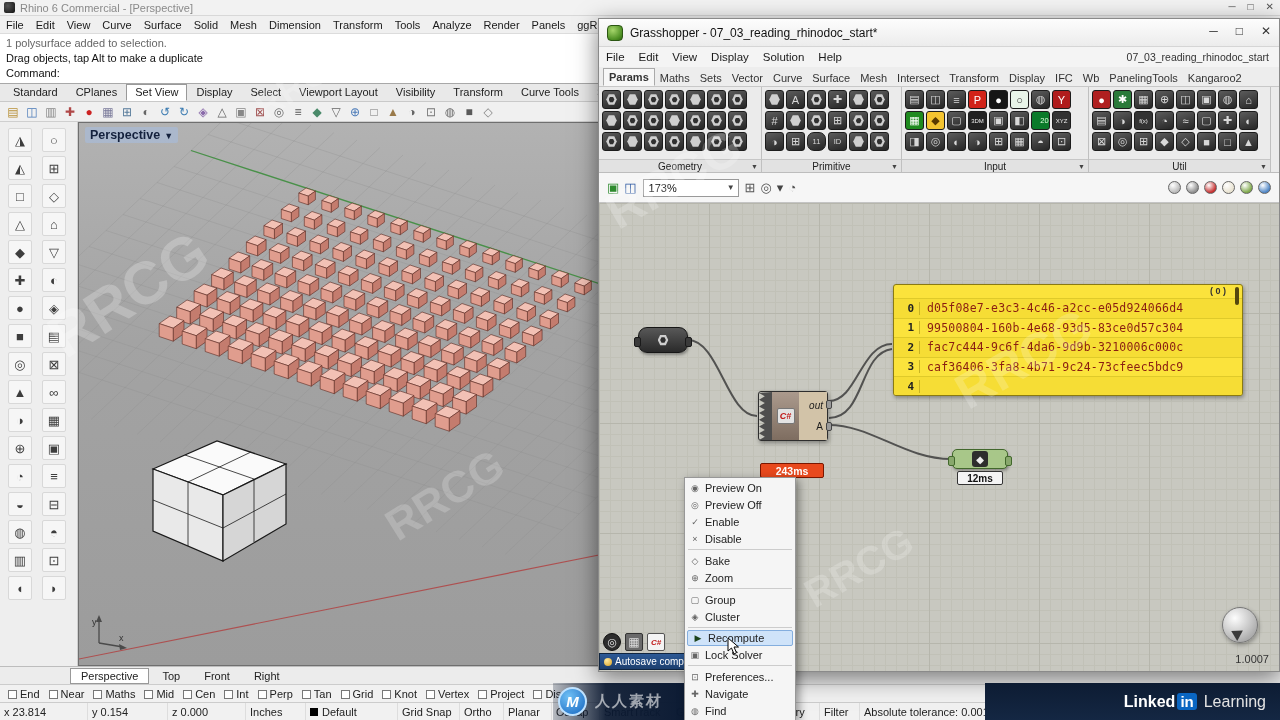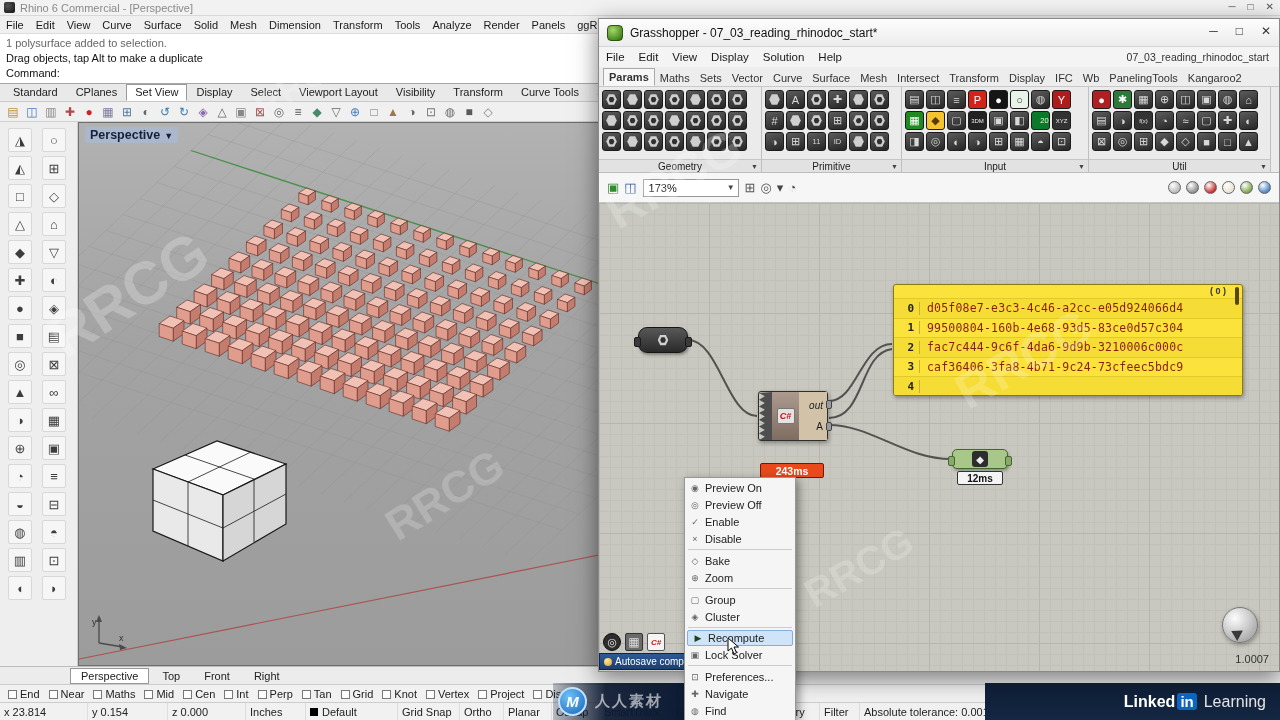--- a/index.html
+++ b/index.html
@@ -956,21 +956,21 @@
               <span class="hexI" style="border-radius: 50%;"></span>
             </span>
           </div>
           <div class="pic">
             <span class="hexO">
               <span class="hexI"></span>
             </span>
           </div>
           <div class="pic" style="color: rgb(216, 216, 216); font-size: 11px;">◑</div>
           <div class="pic" style="color: rgb(216, 216, 216); font-size: 11px;">⊞</div>
-          <div class="pic" style="color: rgb(216, 216, 216); font-size: 7.5px;">11</div>
+          <div class="pic" style="color: rgb(216, 216, 216); font-size: 7.5px; border-radius: 7px;">11</div>
           <div class="pic" style="color: rgb(216, 216, 216); font-size: 7.5px;">ID</div>
           <div class="pic">
             <span class="hexO"></span>
           </div>
           <div class="pic">
             <span class="hexO">
               <span class="hexI"></span>
             </span>
           </div>
         </div>

